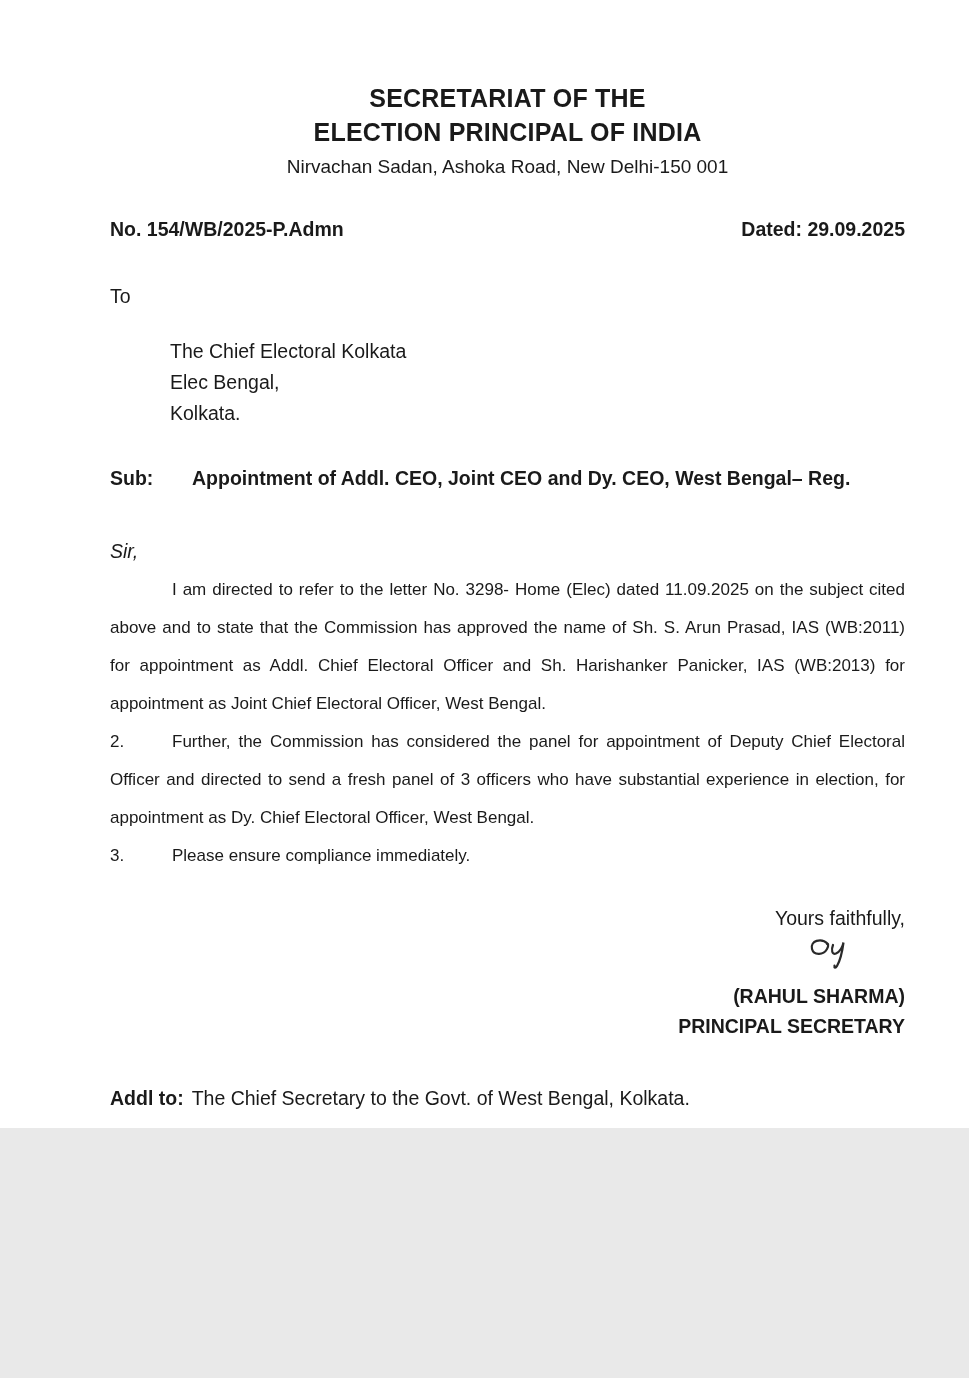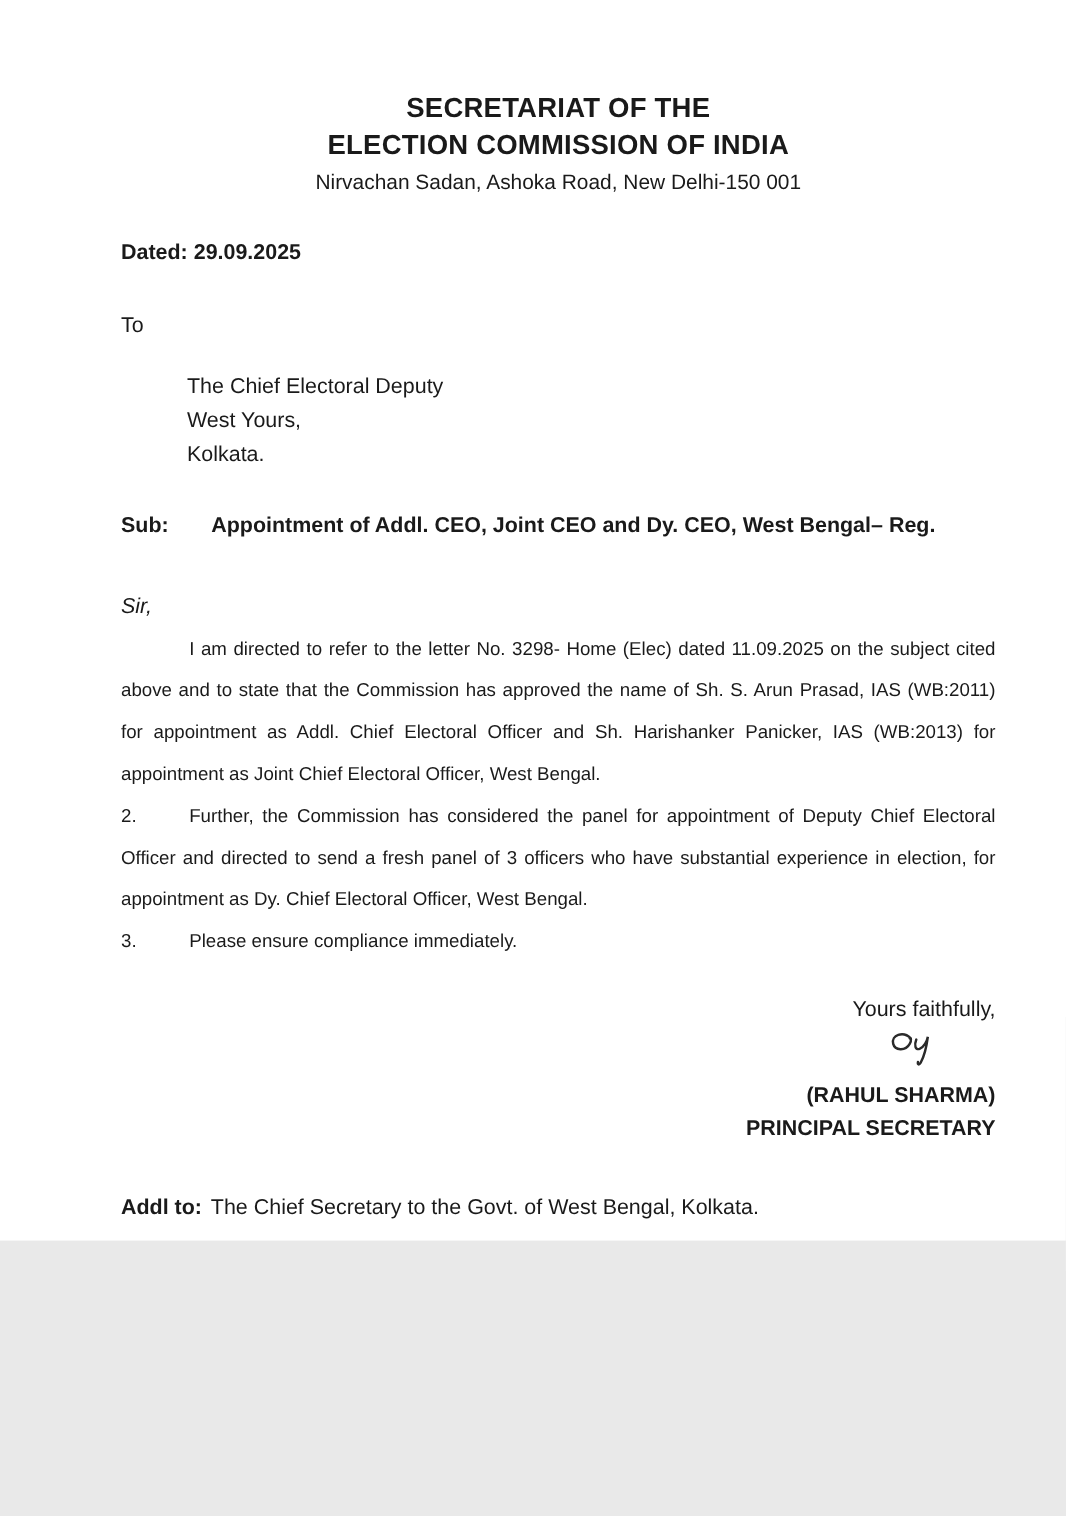--- a/index.html
+++ b/index.html
@@ -110,33 +110,34 @@
     margin-right: 8px;
   }
 </style>
 </head>
 <body>
 
 <div class="page">
 
   <header class="letterhead">
     <div class="org-line">SECRETARIAT OF THE</div>
-    <div class="org-line">ELECTION COMMISSION OF INDIA</div>
+    <div class="org-line">ELECTION PRINCIPAL OF INDIA</div>
     <div class="org-address">Nirvachan Sadan, Ashoka Road, New Delhi-150 001</div>
   </header>
 
   <div class="ref-row">
+    <span>No. 154/WB/2025-P.Admn</span>
     <span>Dated: 29.09.2025</span>
   </div>
 
   <div class="to-label">To</div>
 
   <div class="address-block">
-    <div>The Chief Electoral Deputy</div>
-    <div>West Yours,</div>
+    <div>The Chief Electoral Kolkata</div>
+    <div>Elec Bengal,</div>
     <div>Kolkata.</div>
   </div>
 
   <div class="subject-row">
     <span class="subject-label">Sub:</span>
     <span class="subject-text">Appointment of Addl. CEO, Joint CEO and Dy. CEO, West Bengal– Reg.</span>
   </div>
 
   <div class="salutation">Sir,</div>
 

